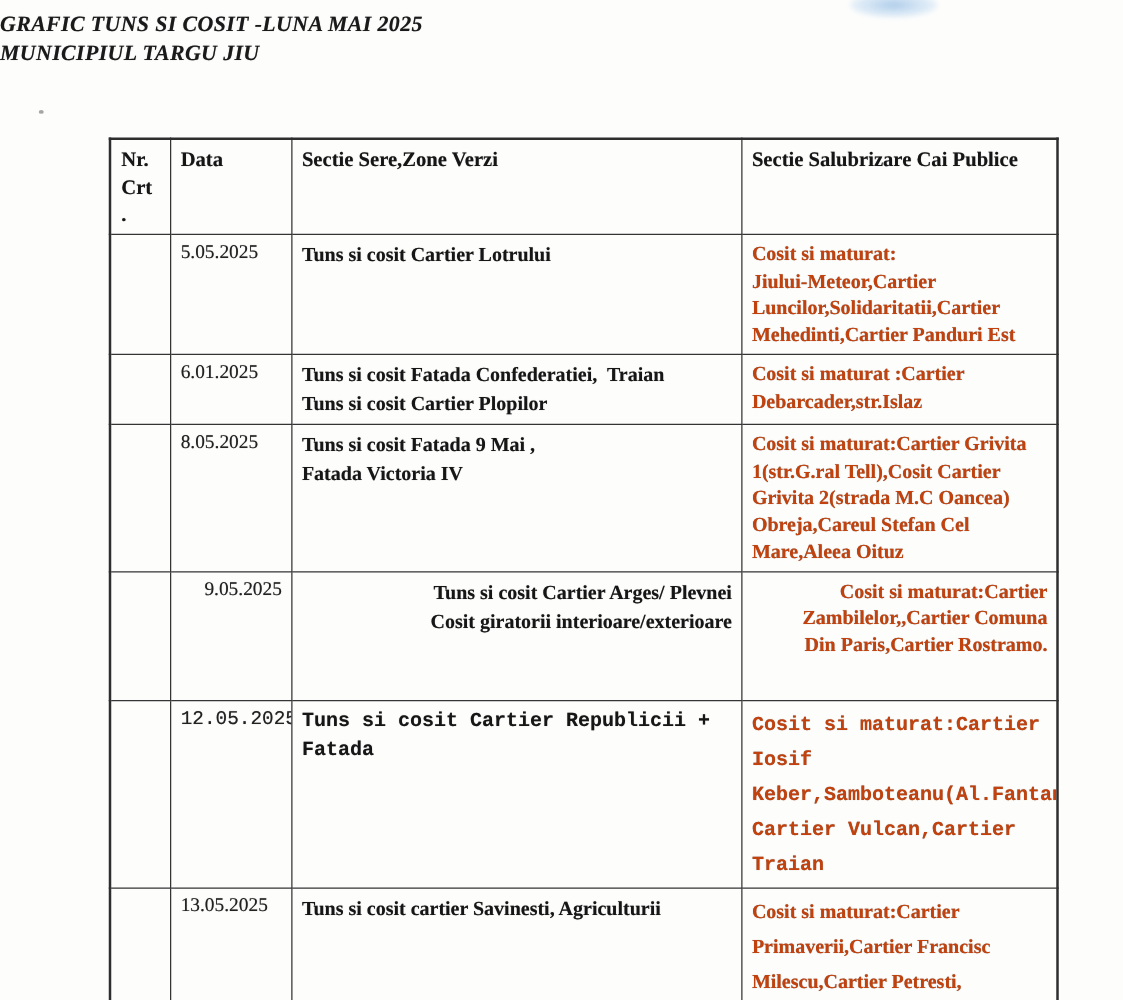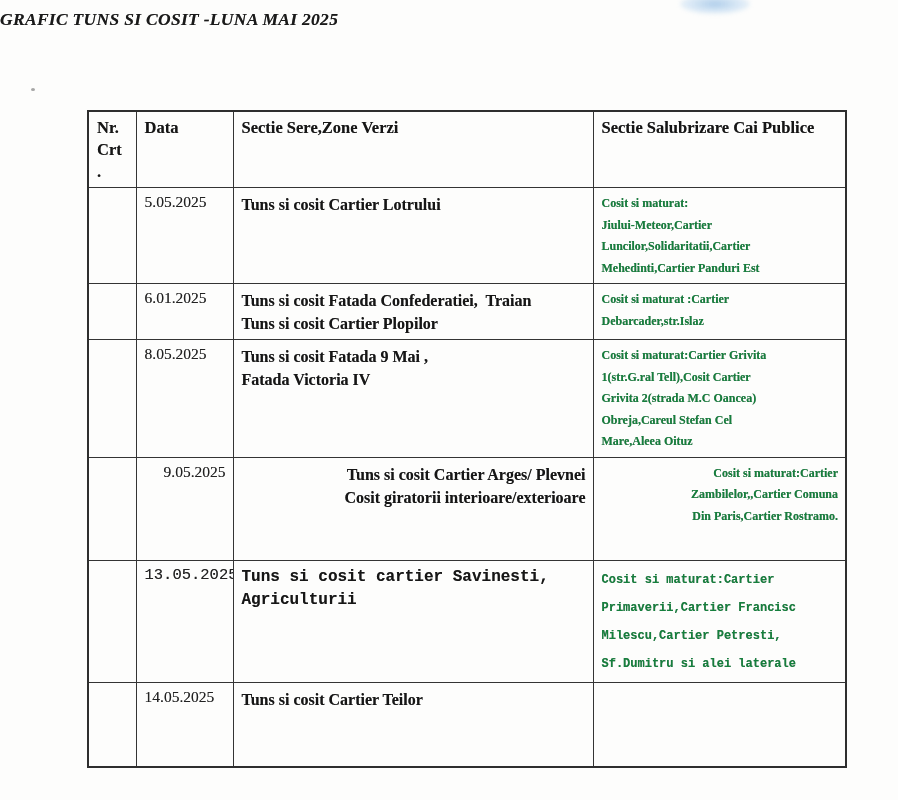--- a/index.html
+++ b/index.html
@@ -88,24 +88,24 @@
     color: #222;
     padding-top: 7px;
   }
   td.c-zones {
     font-size: 16px;
     font-weight: bold;
     line-height: 23px;
     color: #161616;
   }
   td.c-public {
-    font-size: 12px;
+    font-size: 16px;
     font-weight: bold;
     line-height: 21.5px;
-    color: #15803d;
+    color: #c2410c;
   }
   tbody tr:nth-child(1) { height: 85px; }
   tbody tr:nth-child(2) { height: 54px; }
   tbody tr:nth-child(3) { height: 42px; }
   tbody tr:nth-child(4) { height: 103px; text-align: right; }
   tbody tr:nth-child(5) { height: 88px; font-family: Liberation Mono, monospace; }
   tbody tr:nth-child(6) { height: 85px; }
   tbody tr:nth-child(7) { height: 83px; }
   tbody tr:nth-child(8) { height: 80px; }
   
@@ -114,20 +114,21 @@
   tbody tr:nth-child(8) td.c-public { line-height: 24px; }
 </style>
 </head>
 <body>
 
 <div class="blue-smudge"></div>
 <div class="speck"></div>
 
 <div class="doc-title">
   <div>GRAFIC TUNS SI COSIT -LUNA MAI 2025</div>
+  <div>MUNICIPIUL TARGU JIU</div>
 </div>
 
 <table class="schedule">
   <colgroup>
     <col style="width:48px">
     <col style="width:97px">
     <col style="width:360px">
     <col style="width:253px">
   </colgroup>
   <thead>
@@ -173,20 +174,28 @@
       <td class="c-nr"></td>
       <td class="c-date">9.05.2025</td>
       <td class="c-zones">Tuns si cosit Cartier Arges/ Plevnei
 Cosit giratorii interioare/exterioare</td>
       <td class="c-public">Cosit si maturat:Cartier
 Zambilelor,,Cartier Comuna
 Din Paris,Cartier Rostramo.</td>
     </tr>
     <tr>
       <td class="c-nr"></td>
+      <td class="c-date">12.05.2025</td>
+      <td class="c-zones">Tuns si cosit Cartier Republicii + Fatada</td>
+      <td class="c-public">Cosit si maturat:Cartier Iosif
+Keber,Samboteanu(Al.Fantanii),
+Cartier Vulcan,Cartier Traian</td>
+    </tr>
+    <tr>
+      <td class="c-nr"></td>
       <td class="c-date">13.05.2025</td>
       <td class="c-zones">Tuns si cosit cartier Savinesti, Agriculturii</td>
       <td class="c-public">Cosit si maturat:Cartier
 Primaverii,Cartier Francisc
 Milescu,Cartier Petresti,
 Sf.Dumitru si alei laterale</td>
     </tr>
     <tr>
       <td class="c-nr"></td>
       <td class="c-date">14.05.2025</td>

